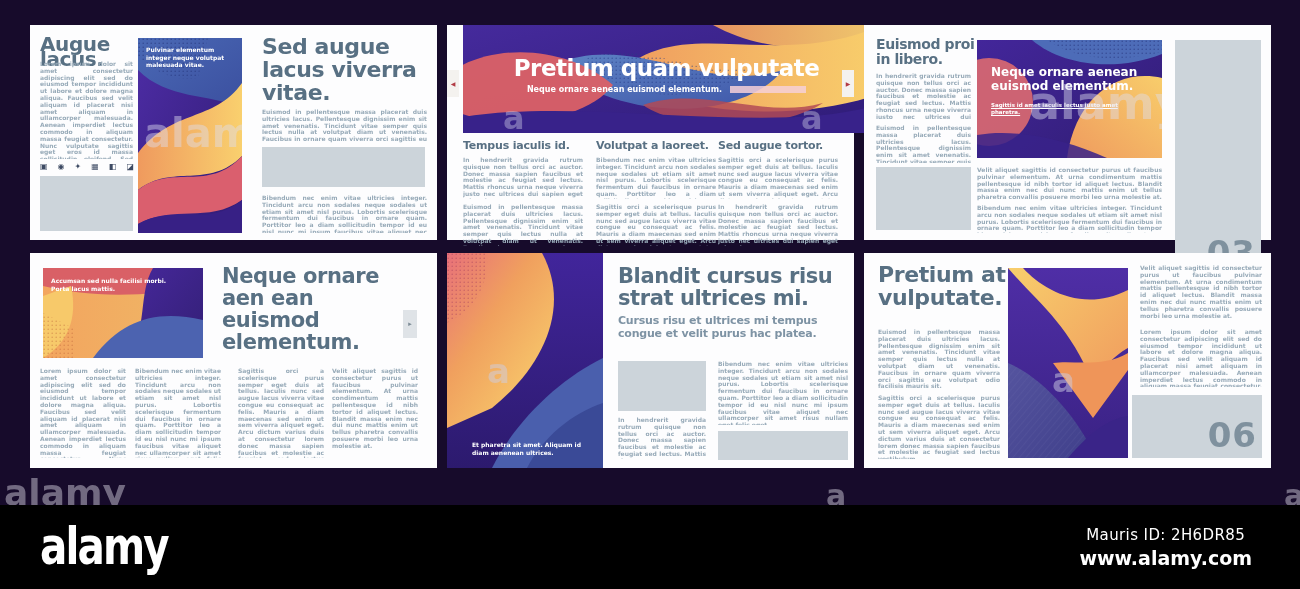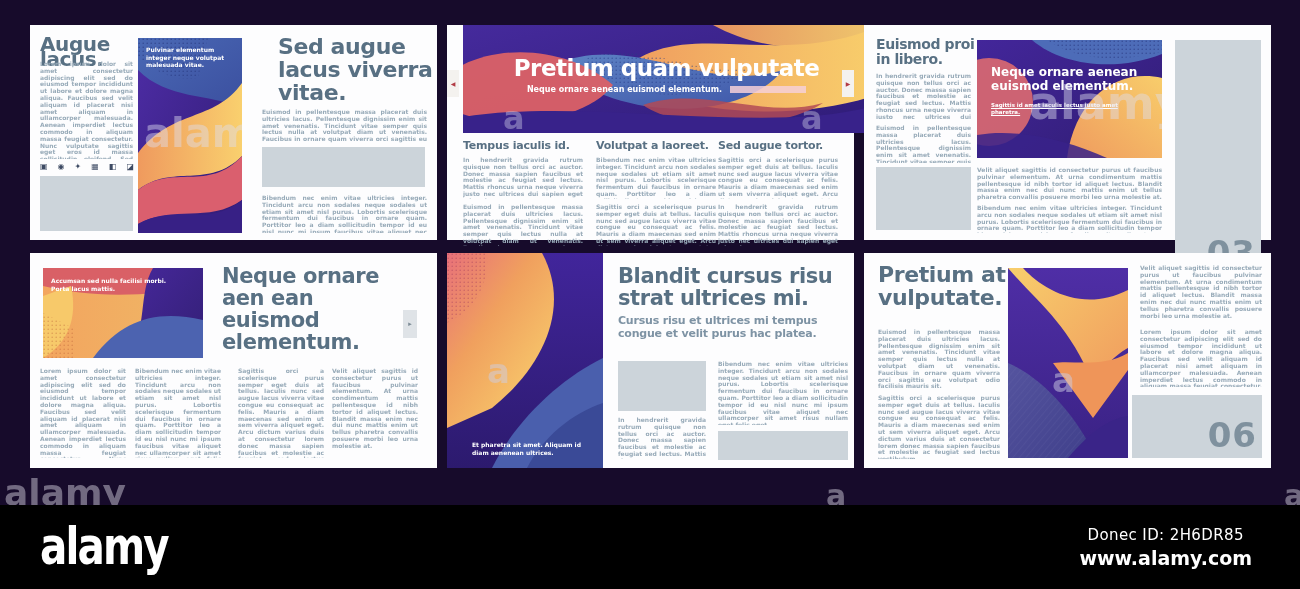--- a/index.html
+++ b/index.html
@@ -21,21 +21,21 @@
 
   
   .s1-head{left:10px;top:12px;width:95px;font-size:20px;line-height:15px;}
   .s1-body{left:10px;top:36px;width:93px;height:98px;}
   .s1-icons{position:absolute;left:10px;top:138px;display:flex;gap:10px;}
   .s1-icons span{font-size:8px;color:#3d4a63;line-height:8px;cursor:pointer;}
   .s1-box{left:10px;top:151px;width:93px;height:55px;}
   .s1-card{left:108px;top:13px;width:104px;height:195px;}
   .s1-cap{left:8px;top:8px;right:8px;font-size:6px;line-height:7.5px;}
   .s1-wm{left:6px;top:72px;font-size:40px;}
-  .s1-title{left:248px;top:10px;width:170px;font-size:22px;line-height:23px;}
+  .s1-title{left:232px;top:10px;width:170px;font-size:22px;line-height:23px;}
   .s1-p1{left:232px;top:84px;width:165px;height:34px;}
   .s1-box2{left:232px;top:122px;width:163px;height:40px;}
   .s1-p2{left:232px;top:170px;width:165px;height:38px;}
 
   
   .hero{position:absolute;left:16px;top:0;width:407px;height:108px;overflow:hidden;}
   .hero-title{position:absolute;left:0;top:30px;width:100%;text-align:center;color:#fff;
               font-size:23px;font-weight:bold;letter-spacing:-0.5px;margin:0;}
   .hero-subrow{position:absolute;left:0;top:60px;width:100%;display:flex;justify-content:center;
                align-items:center;gap:8px;}
@@ -373,18 +373,18 @@
     </div>
   </section>
 
   <span class="wm-bottom wm-b1">alamy</span>
   <span class="wm-bottom wm-b2">a</span>
   <span class="wm-bottom wm-b3">a</span>
 
   <div class="footer">
     <p class="footer-logo">alamy</p>
     <div class="footer-meta">
-      <p class="footer-id">Donec ID: 2H6DR85</p>
+      <p class="footer-id">Mauris ID: 2H6DR85</p>
       <p class="footer-url">www.alamy.com</p>
     </div>
   </div>
 
 </div>
 
 </body></html>

